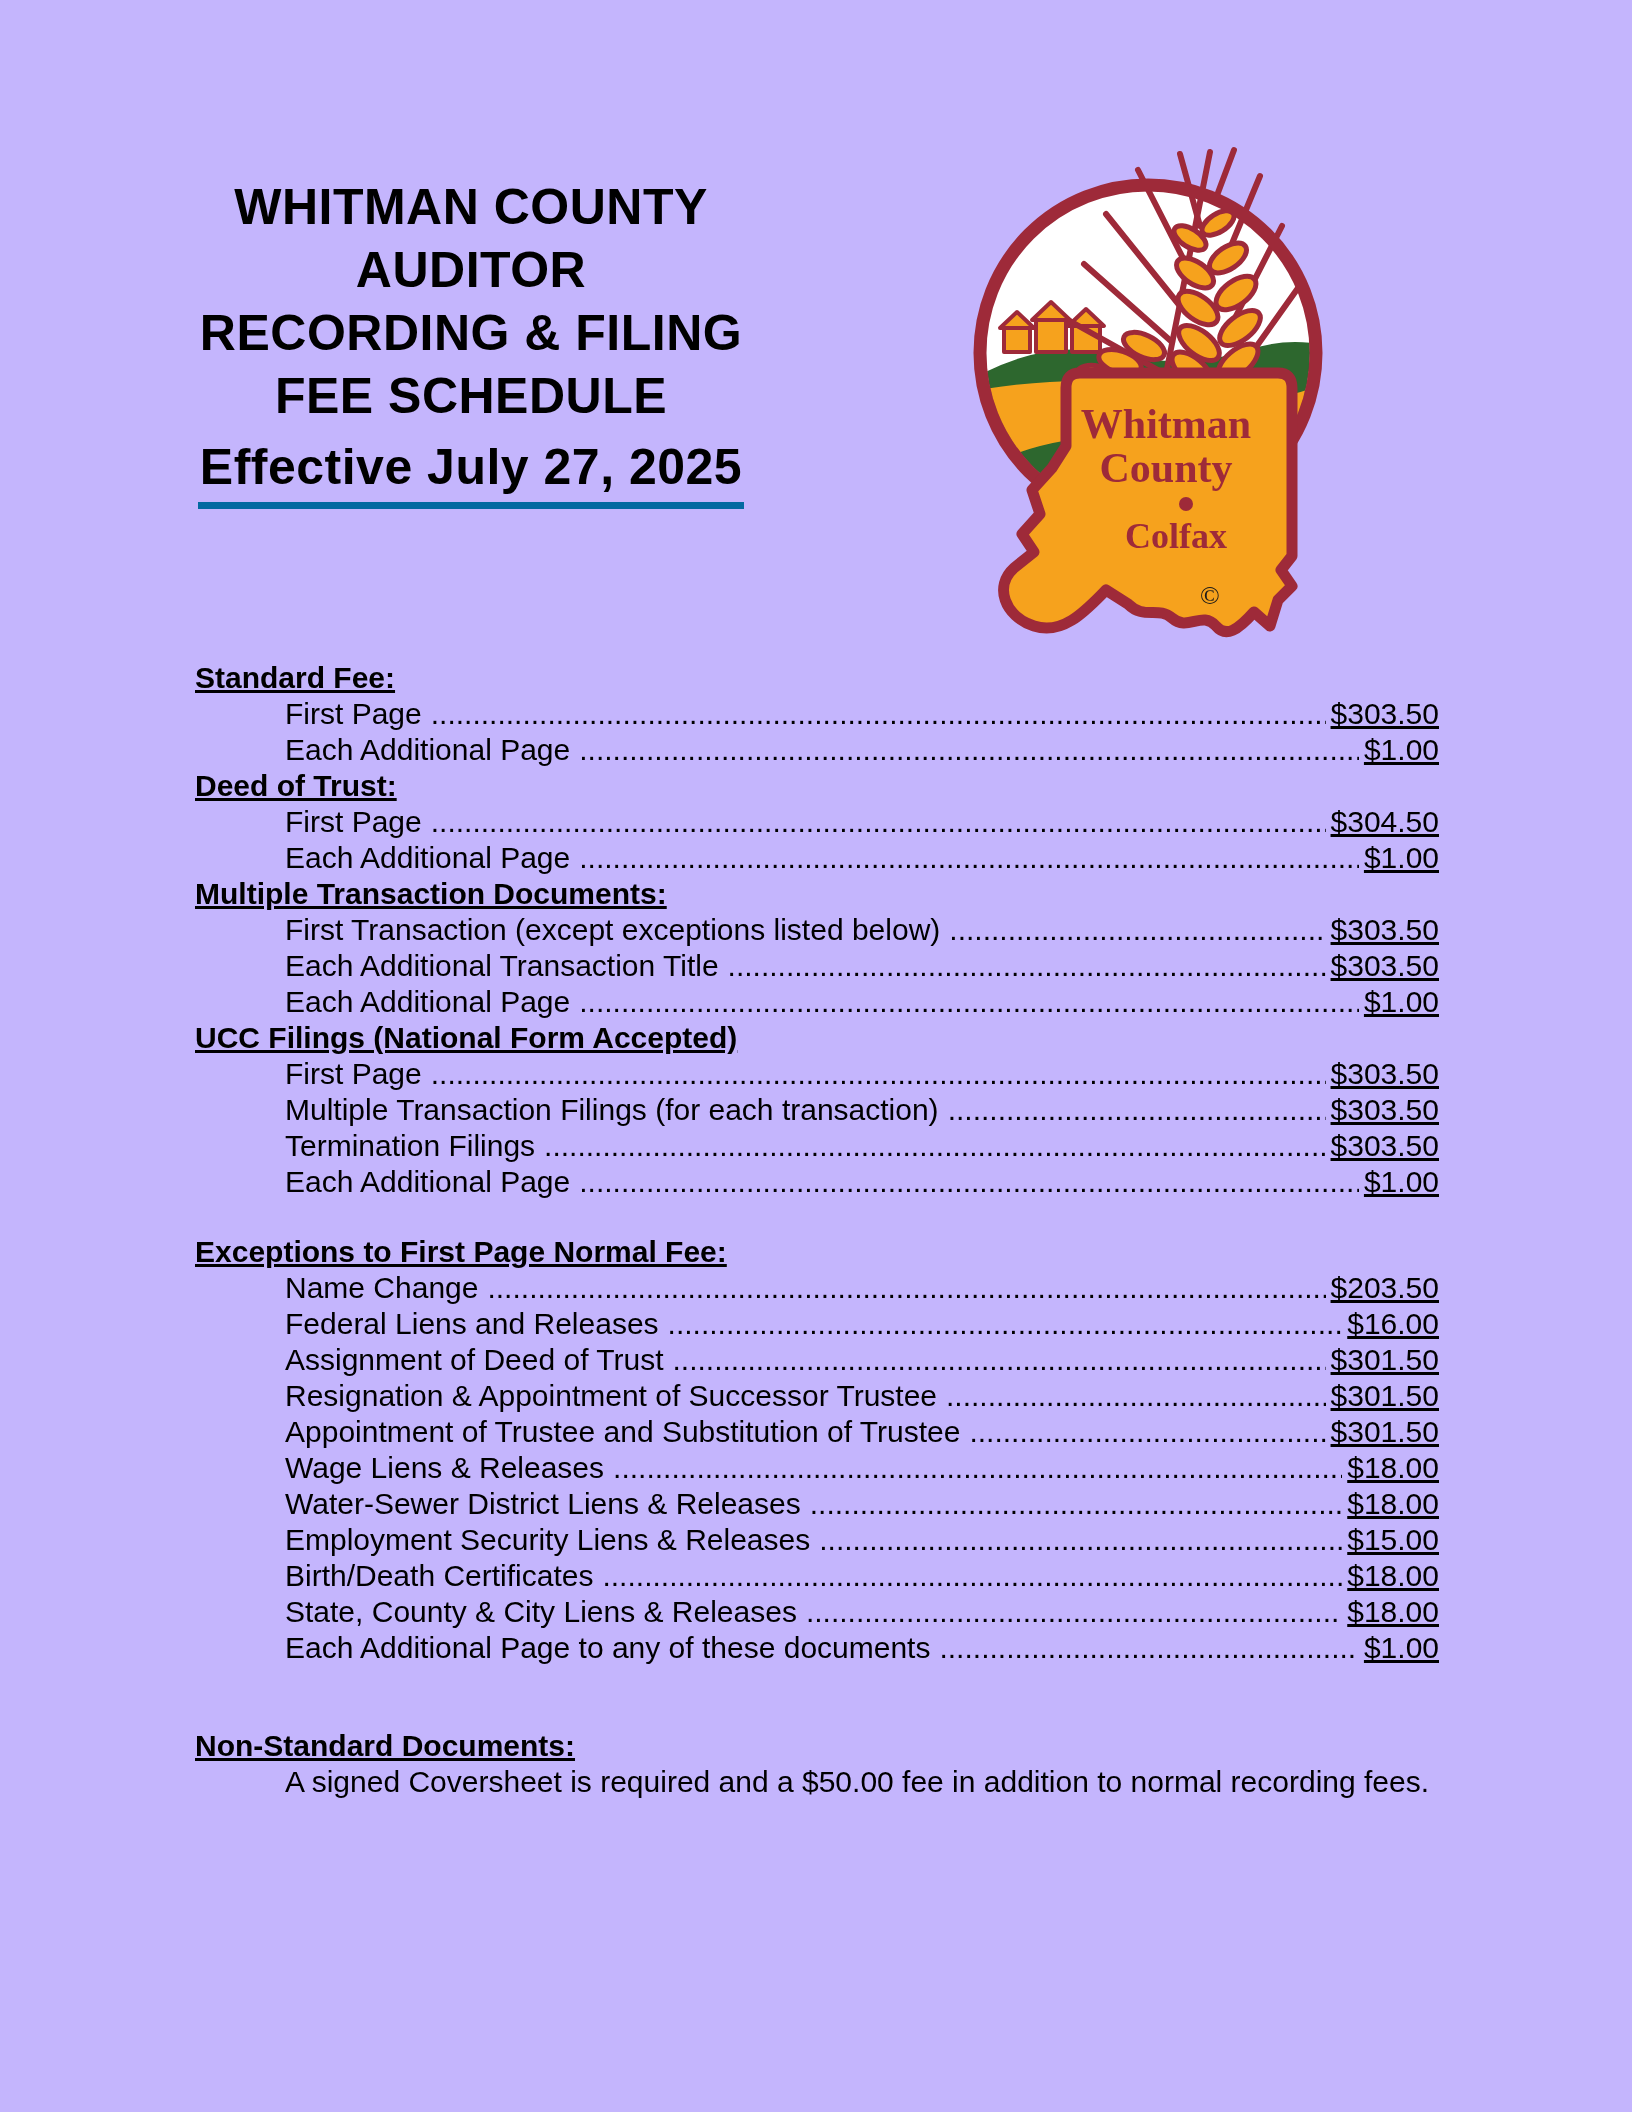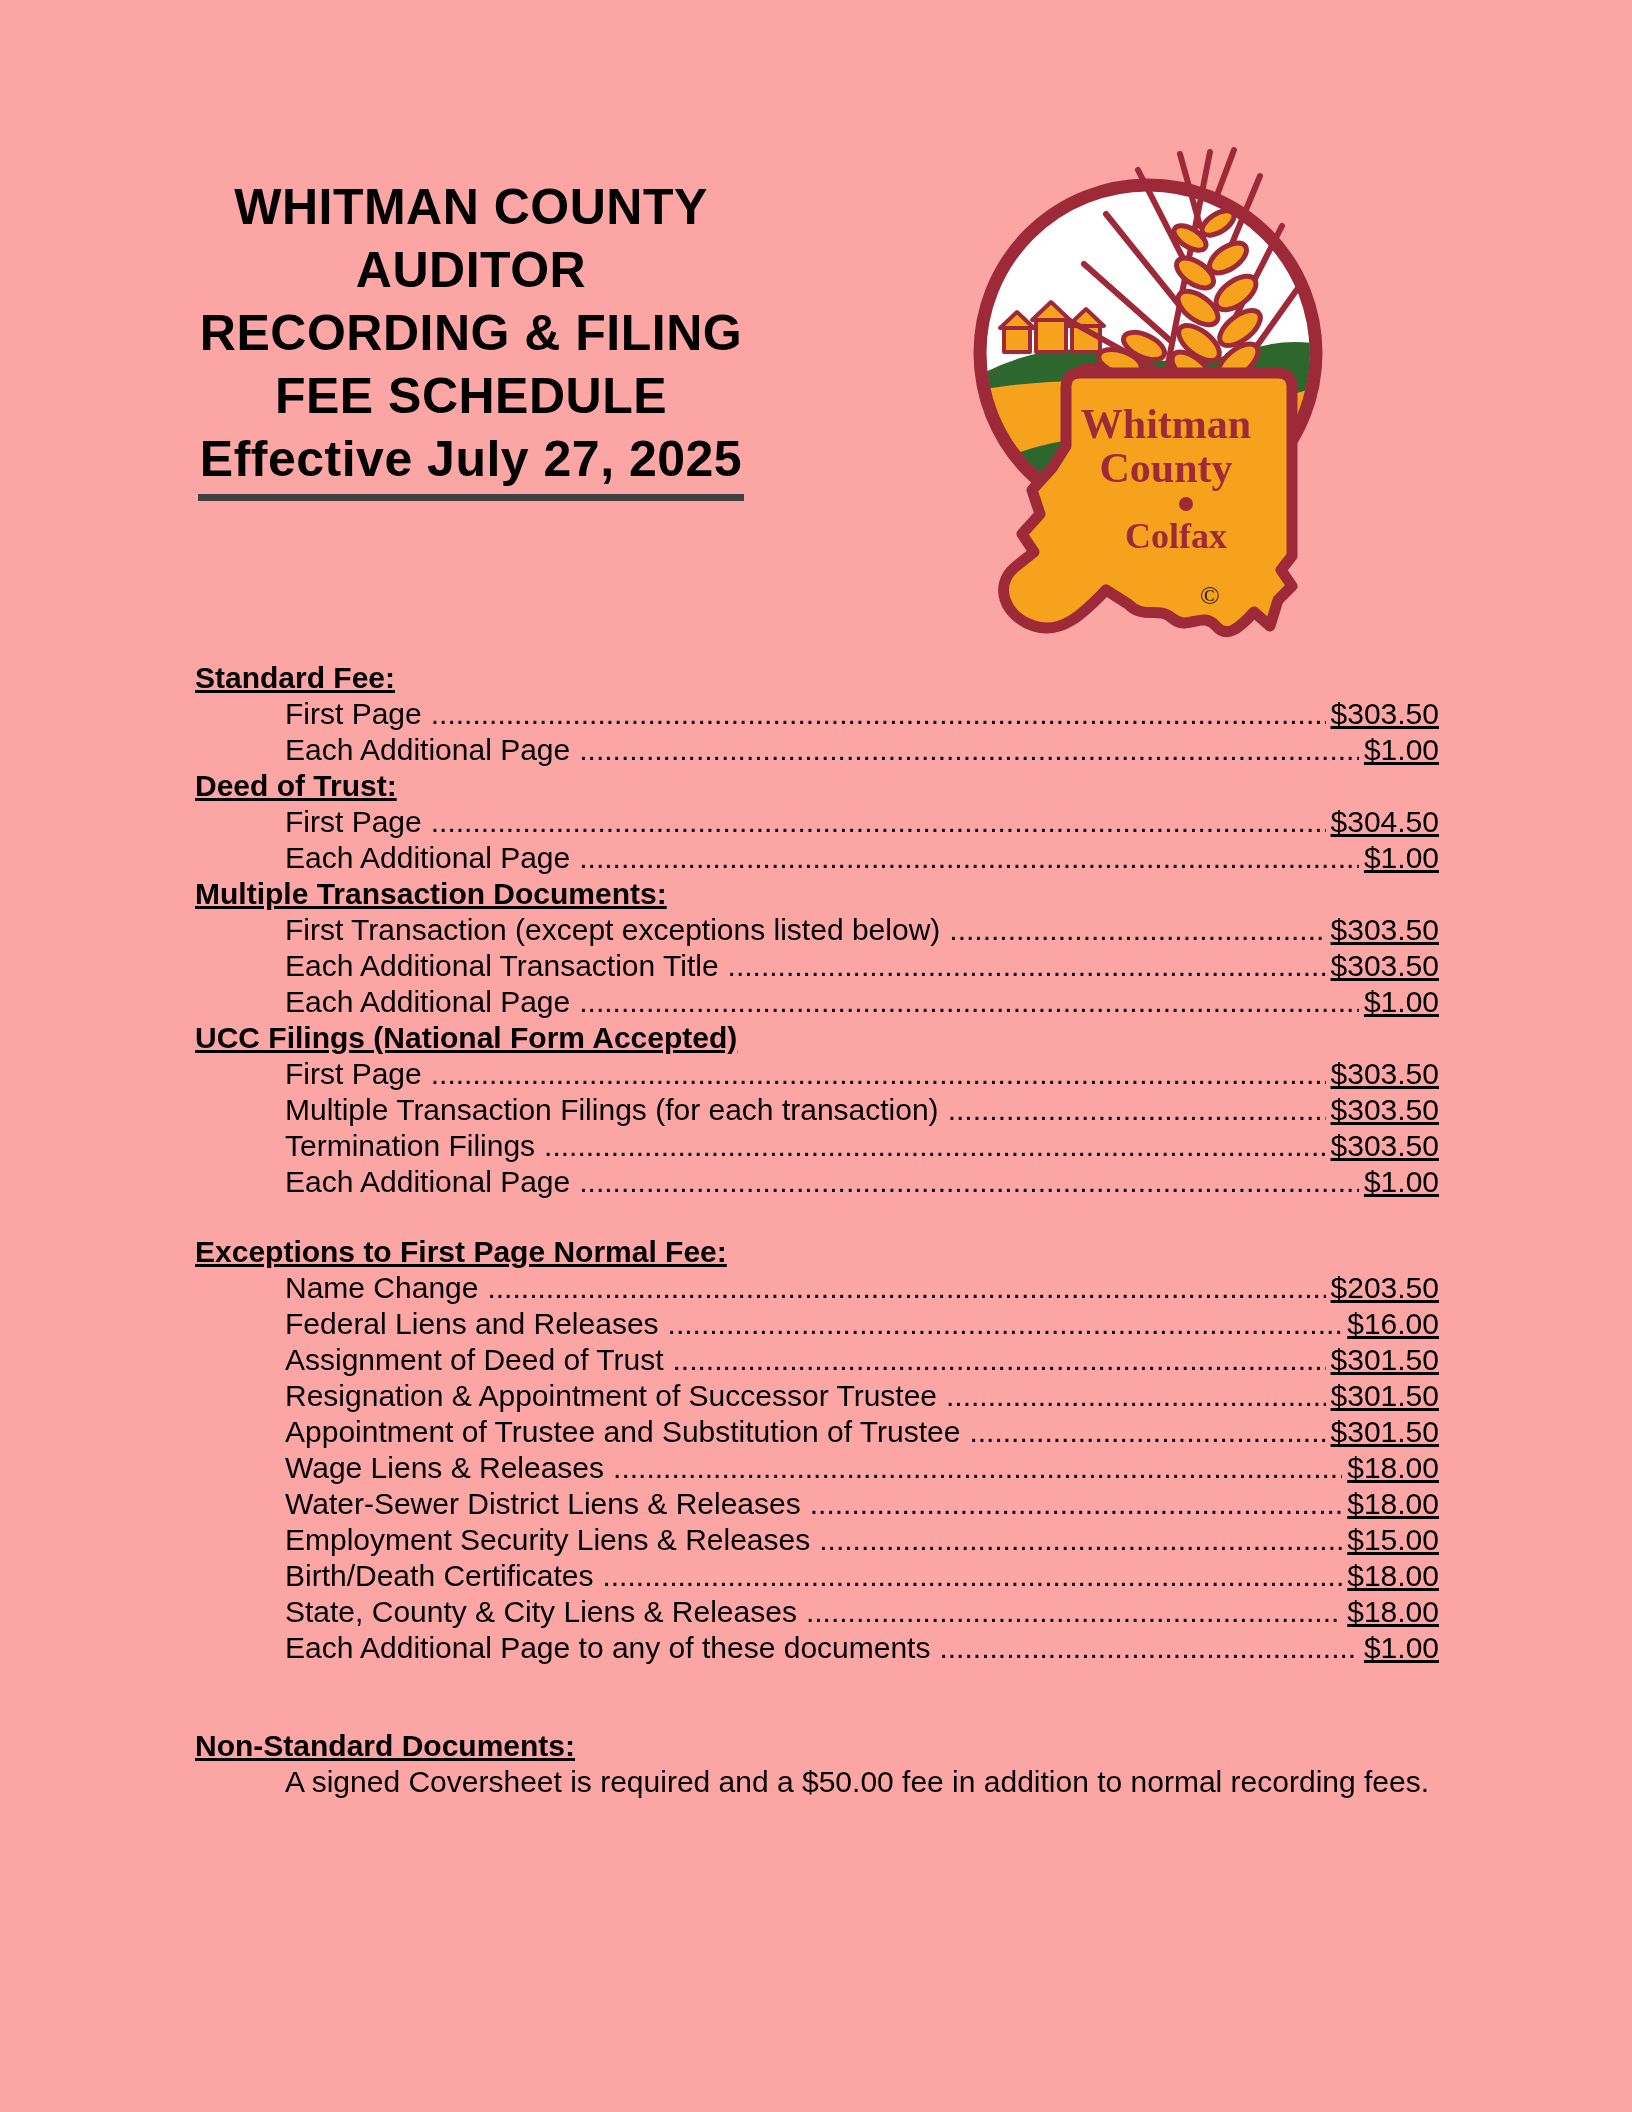--- a/index.html
+++ b/index.html
@@ -1,28 +1,28 @@
 <!DOCTYPE html>
 <html style="--maroon: #9E2A39; --orange: #F6A21D; --green: #2D672E; --sky: #FFFFFF; --copyright: #1A1A1A;"><head>
 <meta charset="utf-8">
 <style>
   html,body { margin:0; padding:0; background:#ffffff; }
   .page {
-    position:relative; width:1632px; height:2112px; background:#fca5a5;
+    position:relative; width:1632px; height:2112px; background:#c4b5fd;
     font-family:"Liberation Sans", sans-serif; color:#000; overflow:hidden;
   }
 
   
   .title-block {
     position:absolute; left:148px; top:176px; width:646px;
     text-align:center; font-weight:bold; font-size:50px; line-height:63px;
     letter-spacing:0.5px;
   }
   .effective {
-    display:inline-block; border-bottom:7px solid #404040; padding:0 2px 3px 2px;
+    display:inline-block; border-bottom:7px solid #0369a1; padding:0 2px 3px 2px;margin-top:8px;
   }
 
   
   .logo { position:absolute; left:948px; top:138px; width:382px; height:522px; }
   .logo svg { width:100%; height:100%; display:block; }
   .logo-serif { font-family:"Liberation Serif", serif; font-weight:bold; }
 
   
   #fee-sections {
     position:absolute; left:195px; top:660px; width:1244px;

